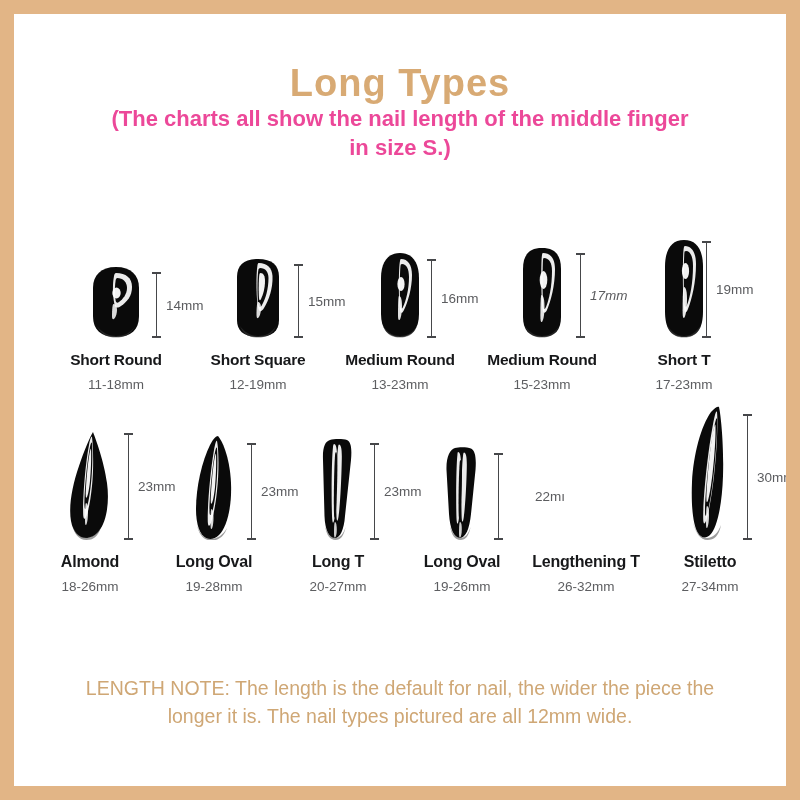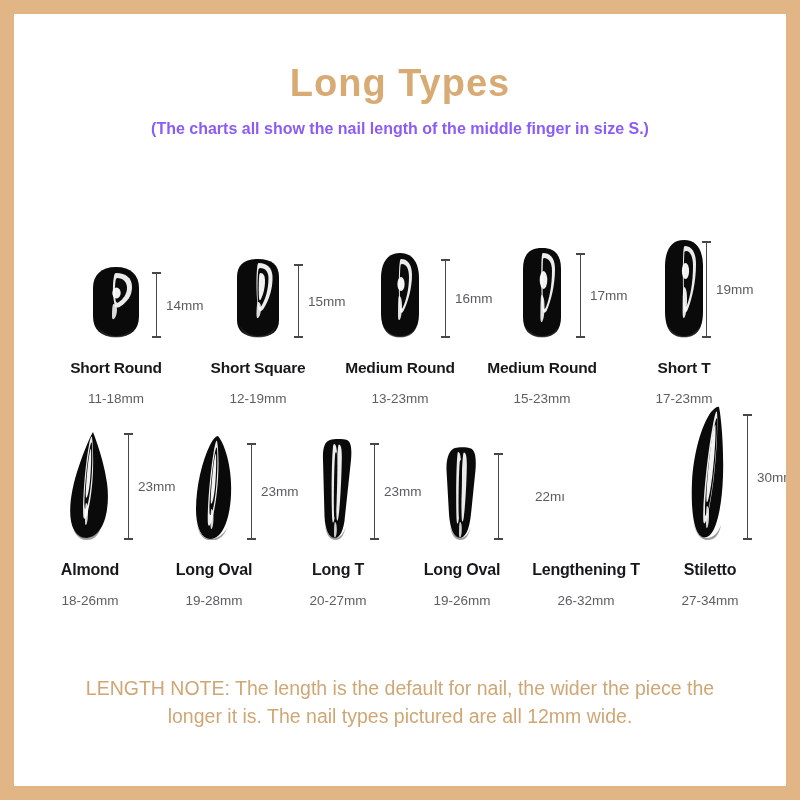--- a/index.html
+++ b/index.html
@@ -25,24 +25,23 @@
   
   #header { position: absolute; top: 50px; left: 0; width: 100%; text-align: center; }
   #title {
     font-size: 38px;
     font-weight: 600;
     color: #d8aa74;
     letter-spacing: 1px;
     line-height: 1.05;
   }
   #subtitle {
-    margin-top: 14px;
-    font-size: 16px;
+    font-size: 22px;
     font-weight: 600;
-    color: #8b5cf6;
+    color: #ec4899;
     line-height: 1.32;
     padding: 0 95px;
     text-align: center;
   }
 
   
   .row {
     position: absolute;
     left: 0; width: 100%;
     display: flex;
@@ -117,30 +116,30 @@
     font-size: 13.5px;
     color: #5b5c5f;
     white-space: nowrap;
   }
   .dim-label.clipped {
     max-width: 33px;
     overflow: hidden;
   }
 
   .nail-name {
-    margin-top: 21px;
+    margin-top: 13px;
     font-size: 16px;
     font-weight: 700;
     color: #17181a;
     white-space: nowrap;
     letter-spacing: -0.2px;
   }
   #row1 .nail-name { font-size: 15.5px; }
   .nail-range {
-    margin-top: 14px;
+    margin-top: 8px;
     font-size: 13.5px;
     color: #5d5e61;
     white-space: nowrap;
   }
 
   
   #note {
     position: absolute;
     top: 632px; left: 0; width: 100%;
     padding: 0 58px;
@@ -215,21 +214,21 @@
         <div class="nail-area">
           <div class="nail-wrap">
             <svg class="nail-svg" width="46" height="86" viewBox="0 0 46 86">
               <path d="M23 1 C35 1 42 10 42 26 L42 62 C42 77 35 85 23 85 C11 85 4 77 4 62 L4 26 C4 10 11 1 23 1 Z" fill="#0a0a0a"></path>
               <path d="M24 7 C31 7 35 13 35 23 C35 36 31 50 27 58 C25 62 23.5 61.5 23 58 C21.5 46 21.5 16 23 9 C23.3 7.5 23.5 7 24 7 Z" fill="#ffffff" opacity="0.92"></path>
               <path d="M25 12 C29.5 12 32 17 32 25 C32 37 29 49 26 55 C24.8 57.5 23.8 57 23.5 54 C22.5 43 22.8 15 23.8 12.6 Z" fill="#0a0a0a"></path>
               <ellipse cx="24" cy="32" rx="3.6" ry="7" fill="#ffffff" opacity="0.95"></ellipse>
               <path d="M22 44 C24 44 25 48 25 54 C25 61 23.8 67 22.4 68 C21.4 68.6 21 67 21 63 C21 52 21.2 44 22 44 Z" fill="#ffffff" opacity="0.88"></path>
               <path d="M6 74 C11 81 17 84 23 84 C29 84 36 81 40 74 C37 83 30 85.6 23 85.6 C16 85.6 9 83 6 74 Z" fill="#3a3a3a" opacity="0.55"></path>
             </svg>
-            <div class="dim" style="height:79px; left:64px;justify-content:flex-end;">
+            <div class="dim" style="height:79px; left:50px;justify-content:flex-end;">
               <div class="dim-line" style="height:79px;">
                   <div class="dim-cap-bot"></div>
                 </div>
               <span class="dim-label">16mm</span>
             </div>
           </div>
         </div>
         <div class="nail-name">Medium Round</div>
         <div class="nail-range">13-23mm</div>
       </div>
@@ -238,21 +237,21 @@
         <div class="nail-area">
           <div class="nail-wrap">
             <svg class="nail-svg" width="48" height="91" viewBox="0 0 48 91">
               <path d="M24 1 C37 1 43 8 43 22 L43 70 C43 83 37 90 24 90 C11 90 5 83 5 70 L5 22 C5 8 11 1 24 1 Z" fill="#0a0a0a"></path>
               <path d="M25 6 C33 6 37 12 37 22 C37 38 33 54 29 63 C27 67 25 66.5 24.5 62 C23 50 23 13 24 8 C24.3 6.5 24.5 6 25 6 Z" fill="#ffffff" opacity="0.93"></path>
               <path d="M26 11 C31 11 34 16 34 24 C34 39 31 53 28 60 C26.7 63 25.5 62.5 25.2 59 C24.2 47 24.5 13 25.2 11.6 Z" fill="#0a0a0a"></path>
               <ellipse cx="25.5" cy="33" rx="3.8" ry="9" fill="#ffffff" opacity="0.95"></ellipse>
               <path d="M23.5 48 C25.5 48 26.5 53 26.5 60 C26.5 68 25.2 74 23.8 75 C22.8 75.6 22.4 73.5 22.4 69 C22.4 56 22.7 48 23.5 48 Z" fill="#ffffff" opacity="0.88"></path>
               <path d="M7 79 C12 86 18 89 24 89 C30 89 37 86 41 79 C38 88 31 90.6 24 90.6 C17 90.6 10 88 7 79 Z" fill="#3a3a3a" opacity="0.55"></path>
             </svg>
-            <div class="dim" style="height:85px; left:58px;">
+            <div class="dim" style="height:85px; left:58px;font-style:italic;">
               <div class="dim-line" style="height:85px;">
                   <div class="dim-cap-bot"></div>
                 </div>
               <span class="dim-label">17mm</span>
             </div>
           </div>
         </div>
         <div class="nail-name">Medium Round</div>
         <div class="nail-range">15-23mm</div>
       </div>

